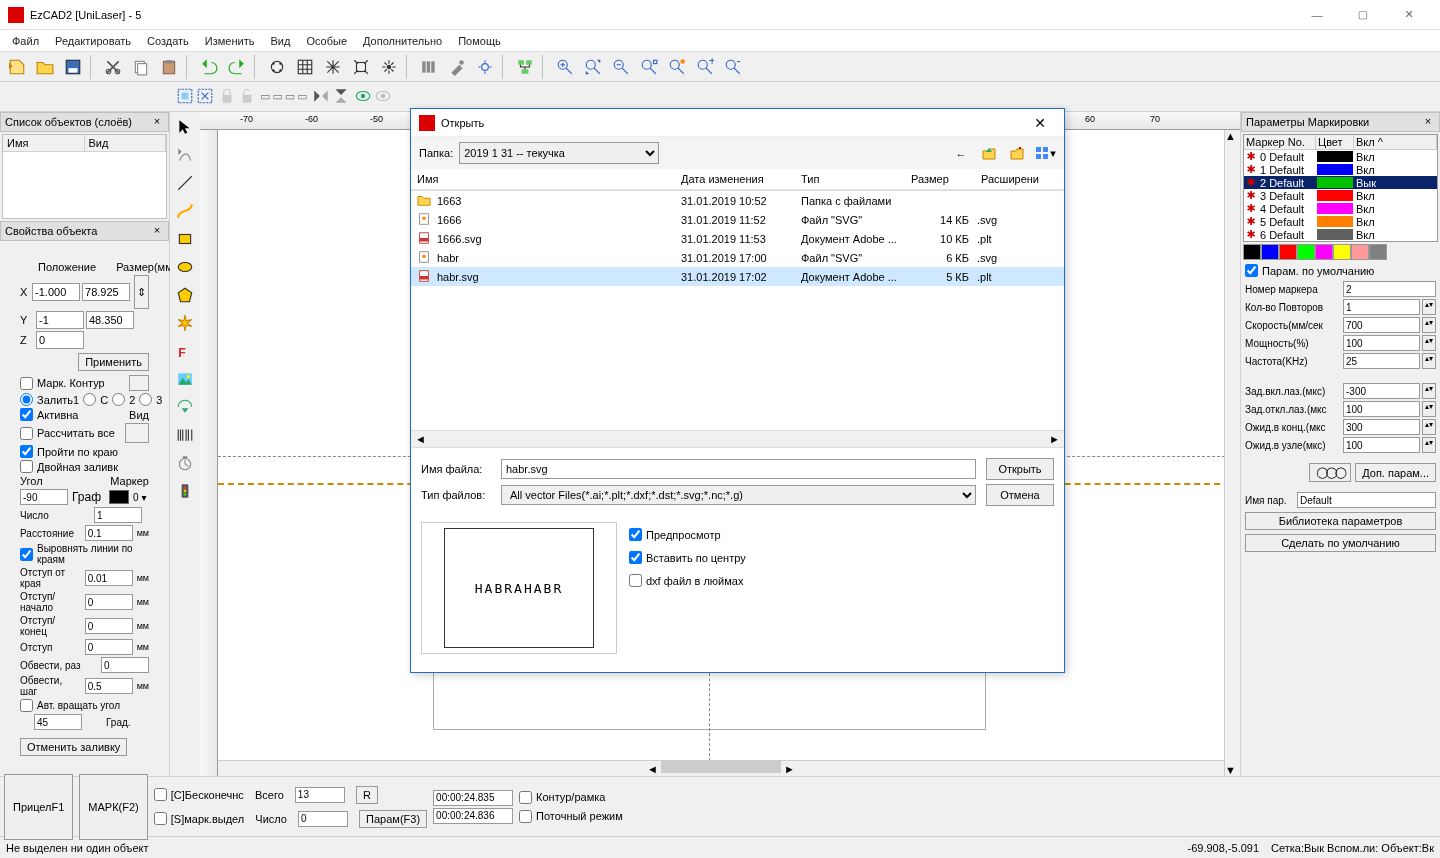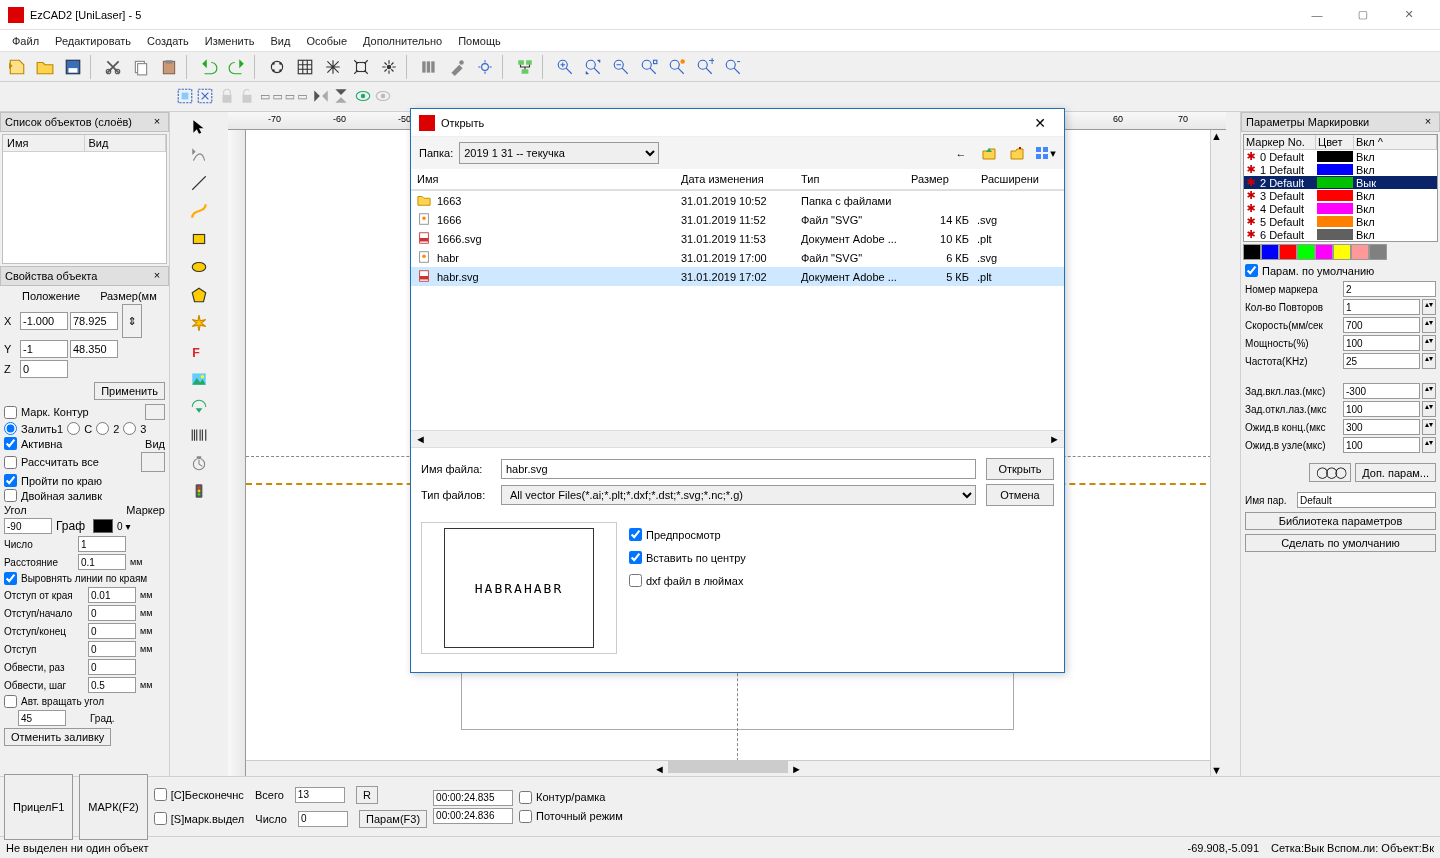--- a/index.html
+++ b/index.html
@@ -7,28 +7,28 @@
 .titlebar { height: 30px; background: #fff; display: flex; align-items: center; padding: 0 8px; border-bottom: 1px solid #e0e0e0; }
 .titlebar .app-icon { width: 16px; height: 16px; background: #d00; margin-right: 6px; }
 .titlebar .title { flex: 1; color: #000; }
 .titlebar .win-btn { width: 46px; height: 30px; display: flex; align-items: center; justify-content: center; color: #666; }
 .menubar { height: 22px; background: #fff; display: flex; align-items: center; padding: 0 4px; border-bottom: 1px solid #e0e0e0; }
 .menubar .menu-item { padding: 2px 8px; color: #222; }
 .toolbar { height: 30px; background: #f0f0f0; display: flex; align-items: center; padding: 2px 4px; gap: 2px; border-bottom: 1px solid #d0d0d0; }
 .toolbar .tbtn { width: 26px; height: 26px; display: flex; align-items: center; justify-content: center; border: 1px solid transparent; }
 .toolbar .sep { width: 6px; height: 24px; border-left: 1px solid #c0c0c0; margin: 0 2px; }
 .toolbar2 { height: 30px; background: #f0f0f0; display: flex; align-items: center; padding: 2px 4px; gap: 2px; border-bottom: 1px solid #d0d0d0; }
-.main-area { display: flex; height: calc(100% - 30px - 22px - 30px - 30px - 60px - 22px); gap: 14px; }
+.main-area { display: flex; height: calc(100% - 30px - 22px - 30px - 30px - 60px - 22px); }
 .left-panel { width: 170px; background: #f0f0f0; display: flex; flex-direction: column; border-right: 1px solid #d0d0d0; }
 .panel-header { background: #e0e0e0; padding: 2px 4px; display: flex; justify-content: space-between; align-items: center; font-size: 11px; border: 1px solid #c0c0c0; }
 .panel-header .close { width: 14px; height: 14px; text-align: center; }
 .obj-list { height: 130px; border: 1px solid #c0c0c0; margin: 2px; background: #fff; }
 .obj-list-header { display: flex; background: #f0f0f0; border-bottom: 1px solid #d0d0d0; }
 .obj-list-header div { padding: 2px 4px; border-right: 1px solid #d0d0d0; flex: 1; }
-.props-panel { padding: 4px; }
+.props-panel { padding: 20px; }
 .props-row { display: flex; align-items: center; gap: 2px; margin-bottom: 2px; }
 .props-row label { width: 14px; }
 .props-row input[type=text] { width: 48px; height: 18px; border: 1px solid #999; padding: 0 2px; font-size: 11px; }
 .props-header { display: flex; gap: 20px; font-size: 10px; margin-bottom: 2px; }
 .btn-sm { padding: 2px 6px; background: #efefef; border: 1px solid #999; font-size: 11px; }
 .chk-row { display: flex; align-items: center; gap: 4px; margin: 2px 0; font-size: 11px; }
 .num-input { width: 48px; height: 16px; border: 1px solid #999; font-size: 10px; padding: 0 2px; }
 .tool-strip { width: 30px; background: #f0f0f0; display: flex; flex-direction: column; padding: 2px; gap: 2px; }
 .tool-strip .tbtn2 { width: 26px; height: 26px; display: flex; align-items: center; justify-content: center; border: 1px solid transparent; }
 .canvas-area { flex: 1; background: #fff; position: relative; overflow: hidden; }
@@ -448,21 +448,21 @@
           <span style="font-size:9px;">мм</span>
         </div>
       <div class="chk-row">
           <input type="checkbox" style="">
           <span style="font-size:10px;">Авт. вращать угол</span>
         </div>
       <div class="chk-row">
           <input class="num-input" style="margin-left: 14px;" value="45">
           <span style="font-size:10px;margin-left:20px;">Град.</span>
         </div>
-      <div style="margin-top:2px;"><button class="btn-sm">Отменить заливку</button></div>
+      <div style="margin-top:8px;"><button class="btn-sm">Отменить заливку</button></div>
     </div>
   </div>
 
   <div class="tool-strip">
     <div class="tbtn2">
         <svg class="icon-svg" viewBox="0 0 16 16">
           <polygon points="3,2 3,13 6,10 8,14 10,13 8,9 12,9" fill="#000"></polygon>
         </svg>
       </div>
     <div class="tbtn2">

